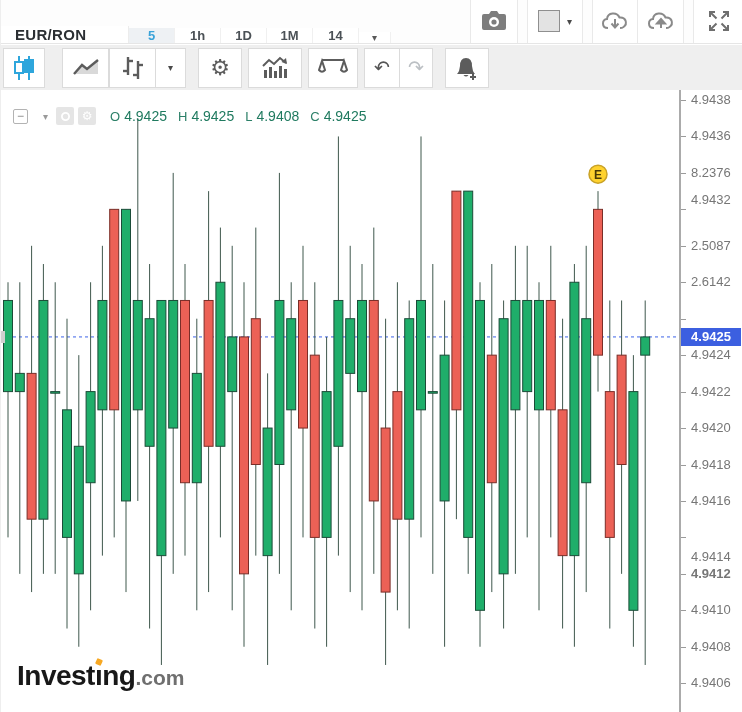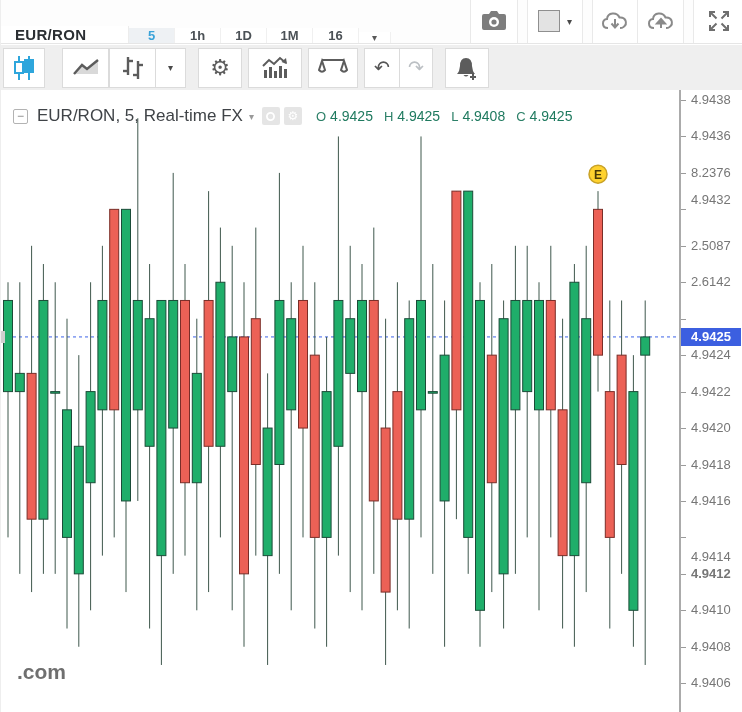--- a/index.html
+++ b/index.html
@@ -112,21 +112,21 @@
 
 <div class="app">
 
   <div class="toolbar-top">
     <div class="symbol-btn">EUR/RON</div>
     <div class="interval-group">
         <div class="cell active">5</div>
         <div class="cell">1h</div>
         <div class="cell">1D</div>
         <div class="cell">1M</div>
-        <div class="cell">16</div>
+        <div class="cell">14</div>
       </div>
     <div class="caret-cell">
       <span>▾</span>
     </div>
     <div class="tb-spacer"></div>
 
     <div class="tb-btn" style="width:48px">
       <span>
         <svg width="26" height="22" viewBox="0 0 26 22">
           <path d="M8 4 L10 1 L16 1 L18 4 L23 4 Q25 4 25 6 L25 18 Q25 20 23 20 L3 20 Q1 20 1 18 L1 6 Q1 4 3 4 Z" fill="#7d7d7d"></path>
@@ -372,21 +372,20 @@
         <line x1="644.2" y1="210.47499999998485" x2="644.2" y2="574.9750000000456" stroke="#3f584d" stroke-width="1"></line>
         <rect x="639.7" y="246.92500000005566" width="9" height="18.224999999954434" fill="#1fae6a" stroke="#1b4c38" stroke-width="1"></rect>
         <circle cx="597" cy="84.12500000009612" r="9" fill="#ffd22e" stroke="#c9a227" stroke-width="1.5"></circle>
         <text x="597" y="88.62500000009612" text-anchor="middle" font-size="12" font-weight="bold" fill="#4a3a05" font-family="&quot;Liberation Sans&quot;,&quot;DejaVu Sans&quot;,sans-serif">E</text>
       </svg>
   </div>
   <div class="edge-tick" style="top: 330.925px;"></div>
 
   <div class="legend">
     <div class="collapse-box">−</div>
-    <div class="legend-title">EUR/RON, 5, Real-time FX</div>
     <div class="legend-caret">▾</div>
     <div class="mini-sq">
       <span>
         <svg width="11" height="11" viewBox="0 0 11 11">
           <circle cx="5.5" cy="5.5" r="3.6" fill="none" stroke="#fff" stroke-width="1.8"></circle>
         </svg>
       </span>
     </div>
     <div class="mini-sq">
       <span class="g glyph">⚙</span>
@@ -443,16 +442,17 @@
       <div class="tick" style="top: 520.3px;"></div>
       <div class="tick-label" style="top: 512.3px;">4.9410</div>
       <div class="tick" style="top: 556.75px;"></div>
       <div class="tick-label" style="top: 548.75px;">4.9408</div>
       <div class="tick" style="top: 593.2px;"></div>
       <div class="tick-label" style="top: 585.2px;">4.9406</div>
       <div class="price-tag" style="top: 237.925px; background: rgb(60, 95, 224);">4.9425</div>
     </div>
 
   <div class="logo">
+    <span class="logo-main"><span>Invest</span><span class="iwrap"><span>ı</span><span class="tittle"></span></span><span>ng</span></span>
       <span class="logo-suffix">.com</span>
   </div>
 
 </div>
 
 </body></html>

